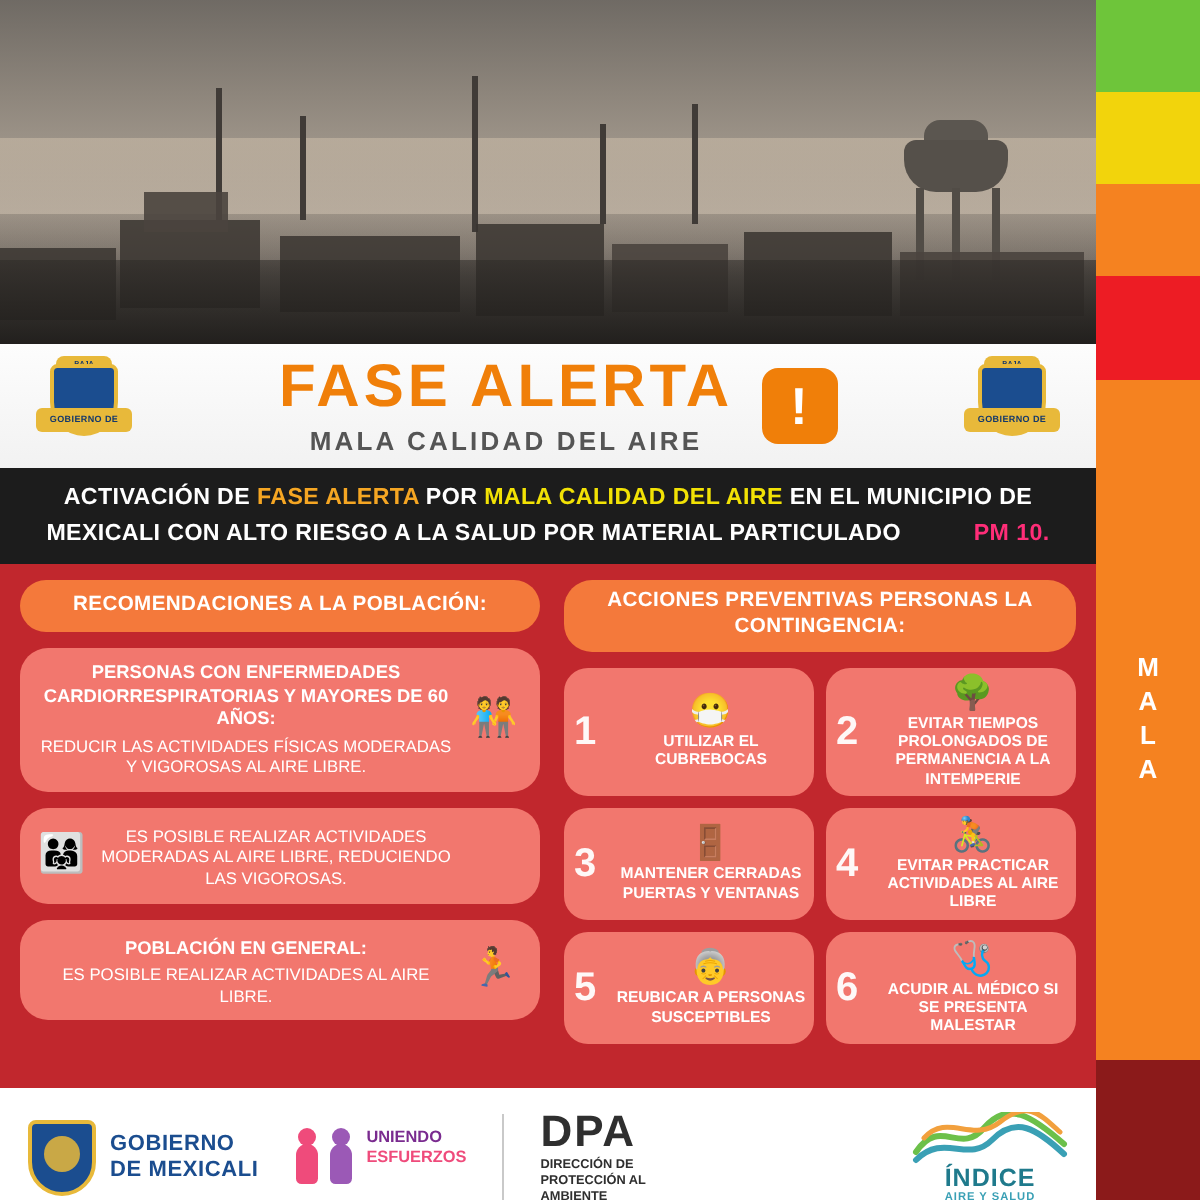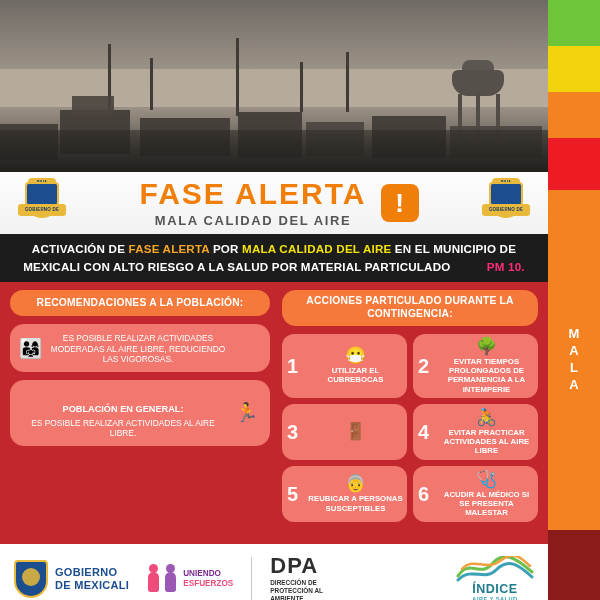--- a/index.html
+++ b/index.html
@@ -202,21 +202,21 @@
     position: relative;
     background: #f2776e;
     border-radius: 14px;
     margin-top: 8px;
     padding: 7px 44px 7px 10px;
     color: #fff;
     text-align: center;
     min-height: 48px;
   }
   .rec-card.narrow { padding: 7px 44px 7px 40px; }
-  .rec-card.center { padding: 24px 46px 7px 12px; }
+  .rec-card.center { padding: 9px 46px 7px 12px; }
   .rec-title {
     font-size: 9.2px;
     font-weight: bold;
     line-height: 1.25;
     text-transform: uppercase;
   }
   .rec-desc {
     font-size: 8.4px;
     line-height: 1.25;
     margin-top: 2px;
@@ -298,21 +298,21 @@
     position: absolute; left: 6px; top: 6px;
     width: 18px; height: 18px;
     background: #e8b93a;
     border-radius: 50%;
     opacity: .85;
   }
   .f-gob-text {
     font-size: 11px; font-weight: bold; color: #1b4d8f;
     line-height: 1.15; letter-spacing: .3px;
   }
-  .f-unidos { display: flex; align-items: center; gap: 6px; margin-left: 8px; }
+  .f-unidos { display: flex; gap: 6px; margin-left: 8px; }
   .f-unidos-mark {
     width: 30px; height: 30px;
     position: relative;
   }
   .f-unidos-mark .p1, .f-unidos-mark .p2 {
     position: absolute; bottom: 2px;
     width: 11px; height: 20px;
     border-radius: 6px 6px 3px 3px;
   }
   .f-unidos-mark .p1 { left: 1px; background: #ef4b7b; }
@@ -393,55 +393,61 @@
 
   <div class="activacion">
     <span>ACTIVACIÓN DE </span><span class="hl-orange">FASE ALERTA</span><span> POR </span><span class="hl-yellow">MALA CALIDAD DEL AIRE</span><span> EN EL MUNICIPIO DE MEXICALI CON ALTO RIESGO A LA SALUD POR MATERIAL PARTICULADO </span><span class="hl-pink">PM 10.</span>
   </div>
 
   <div class="body-area">
 
     <div class="col-left">
       <div class="col-head">RECOMENDACIONES A LA POBLACIÓN:</div>
 
+      <div class="rec-card">
+        <div class="rec-title">PERSONAS CON ENFERMEDADES CARDIORRESPIRATORIAS Y MAYORES DE 60 AÑOS:</div>
+        <div class="rec-desc">REDUCIR LAS ACTIVIDADES FÍSICAS MODERADAS Y VIGOROSAS AL AIRE LIBRE.</div>
+        <div class="rec-ico">🧑‍🤝‍🧑</div>
+      </div>
 
       <div class="rec-card narrow">
         <div class="rec-desc">ES POSIBLE REALIZAR ACTIVIDADES MODERADAS AL AIRE LIBRE, REDUCIENDO LAS VIGOROSAS.</div>
         <div class="rec-ico lefty">👨‍👩‍👧</div>
       </div>
 
       <div class="rec-card center">
         <div class="rec-title">POBLACIÓN EN GENERAL:</div>
         <div class="rec-desc">ES POSIBLE REALIZAR ACTIVIDADES AL AIRE LIBRE.</div>
         <div class="rec-ico">🏃</div>
       </div>
     </div>
 
     <div class="col-right">
-      <div class="col-head">ACCIONES PARTICULADO DURANTE LA CONTINGENCIA:</div>
+      <div class="col-head">ACCIONES PREVENTIVAS PERSONAS LA CONTINGENCIA:</div>
 
       <div class="act-grid">
         <div class="act-cell">
           <span class="act-num">1</span>
           <span class="act-inner">
             <span class="act-ico">😷</span>
             <span class="act-text">UTILIZAR EL CUBREBOCAS</span>
           </span>
         </div>
         <div class="act-cell">
           <span class="act-num">2</span>
           <span class="act-inner">
             <span class="act-ico">🌳</span>
             <span class="act-text">EVITAR TIEMPOS PROLONGADOS DE PERMANENCIA A LA INTEMPERIE</span>
           </span>
         </div>
         <div class="act-cell">
           <span class="act-num">3</span>
           <span class="act-inner">
             <span class="act-ico">🚪</span>
+            <span class="act-text">MANTENER CERRADAS PUERTAS Y VENTANAS</span>
           </span>
         </div>
         <div class="act-cell">
           <span class="act-num">4</span>
           <span class="act-inner">
             <span class="act-ico">🚴</span>
             <span class="act-text">EVITAR PRACTICAR ACTIVIDADES AL AIRE LIBRE</span>
           </span>
         </div>
         <div class="act-cell">

